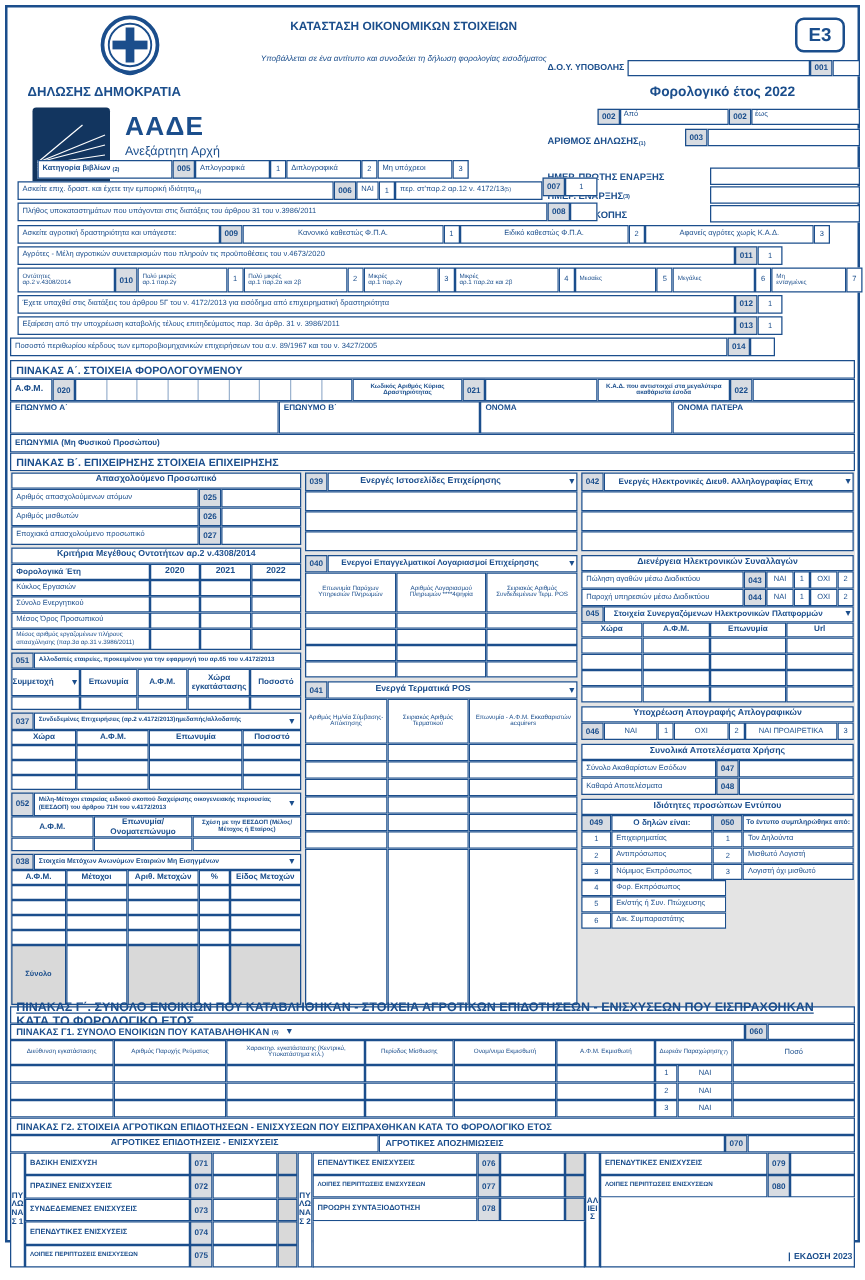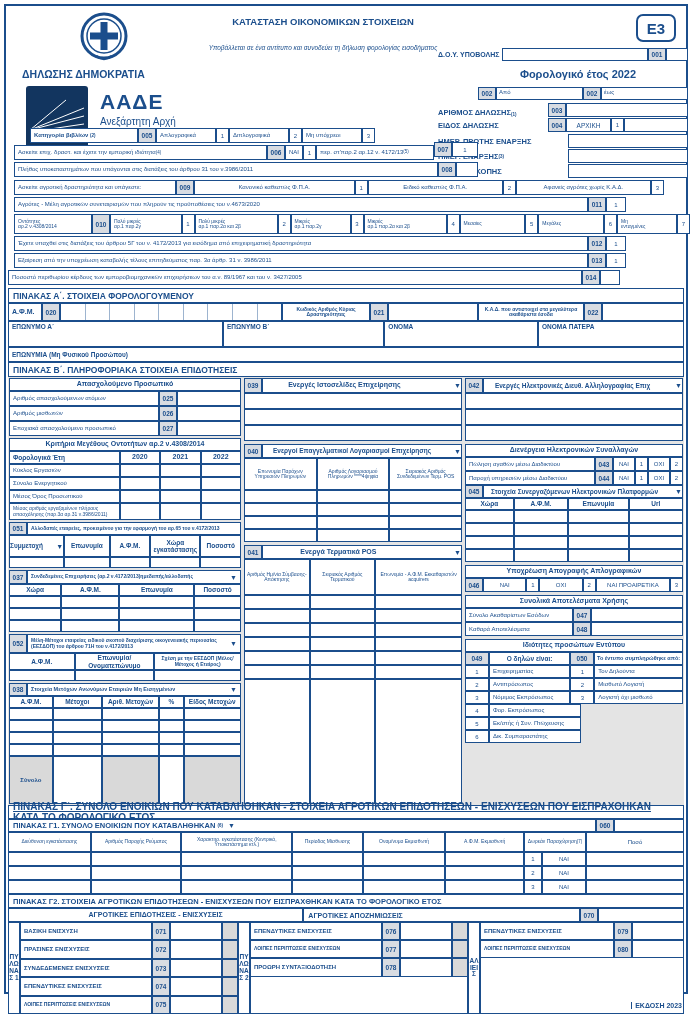--- a/index.html
+++ b/index.html
@@ -79,27 +79,20 @@
 
     <div class="r" style="position:absolute;left:430px;top:95px;width:250px;height:14px;">
       <div style="font-weight:bold;font-size:7.5px;display:flex;align-items:flex-end;width:110px;">
           <span>ΑΡΙΘΜΟΣ ΔΗΛΩΣΗΣ</span>
           <sup>(1)</sup>
         </div>
       <div class="code">003</div>
       <div class="box" style="flex:1;"></div>
     </div>
 
-    <div class="r" style="position:absolute;left:430px;top:110px;width:250px;height:14px;">
-      <div style="font-weight:bold;font-size:7.5px;display:flex;align-items:center;width:110px;">ΕΙΔΟΣ ΔΗΛΩΣΗΣ</div>
-      <div class="code">004</div>
-      <div class="box" style="width:45px;font-size:6.5px;display:flex;align-items:center;justify-content:center;">ΑΡΧΙΚΗ</div>
-      <div class="num">1</div>
-      <div class="box" style="flex:1;"></div>
-    </div>
 
     <div class="r" style="position:absolute;left:430px;top:126px;width:250px;height:14px;">
       <div style="font-weight:bold;font-size:7.5px;display:flex;align-items:center;width:130px;">ΗΜΕΡ. ΠΡΩΤΗΣ ΕΝΑΡΞΗΣ</div>
       <div class="box" style="flex:1;"></div>
     </div>
     <div class="r" style="position:absolute;left:430px;top:141px;width:250px;height:14px;">
       <div style="font-weight:bold;font-size:7.5px;display:flex;align-items:center;width:130px;">
           <span>ΗΜΕΡ. ΕΝΑΡΞΗΣ</span>
           <sup>(3)</sup>
         </div>
@@ -245,21 +238,21 @@
   <div class="r" style="height:26px;">
     <div class="lbl" style="flex:1.35;font-weight:bold;font-size:6.5px;align-items:flex-start;">ΕΠΩΝΥΜΟ Α΄</div>
     <div class="lbl" style="flex:1;font-weight:bold;font-size:6.5px;align-items:flex-start;">ΕΠΩΝΥΜΟ Β΄</div>
     <div class="lbl" style="flex:0.95;font-weight:bold;font-size:6.5px;align-items:flex-start;">ΟΝΟΜΑ</div>
     <div class="lbl" style="flex:0.9;font-weight:bold;font-size:6.5px;align-items:flex-start;">ΟΝΟΜΑ ΠΑΤΕΡΑ</div>
   </div>
   <div class="r" style="height:15px;">
     <div class="lbl" style="flex:1;font-weight:bold;font-size:6.5px;">ΕΠΩΝΥΜΙΑ (Μη Φυσικού Προσώπου)</div>
   </div>
 
-  <div class="bar sec" style="height:15px;">ΠΙΝΑΚΑΣ Β΄. ΠΛΗΡΟΦΟΡΙΑΚΑ ΣΤΟΙΧΕΙΑ ΕΠΙΔΟΤΗΣΕΙΣ</div>
+  <div class="bar sec" style="height:15px;">ΠΙΝΑΚΑΣ Β΄. ΕΠΙΧΕΙΡΗΣΗΣ ΣΤΟΙΧΕΙΑ ΕΠΙΧΕΙΡΗΣΗΣ</div>
 
   <div class="r gap" style="height:428px;padding:1px;gap:3px;">
 
     <div style="width:232px;display:flex;flex-direction:column;">
       <div class="hdr" style="height:13px;font-size:7px;">Απασχολούμενο Προσωπικό</div>
       <div class="r" style="height:15px;">
           <div class="lbl" style="flex:1;">Αριθμός απασχολούμενων ατόμων</div>
           <div class="code">025</div>
           <div class="box" style="width:64px;"></div>
         </div>

